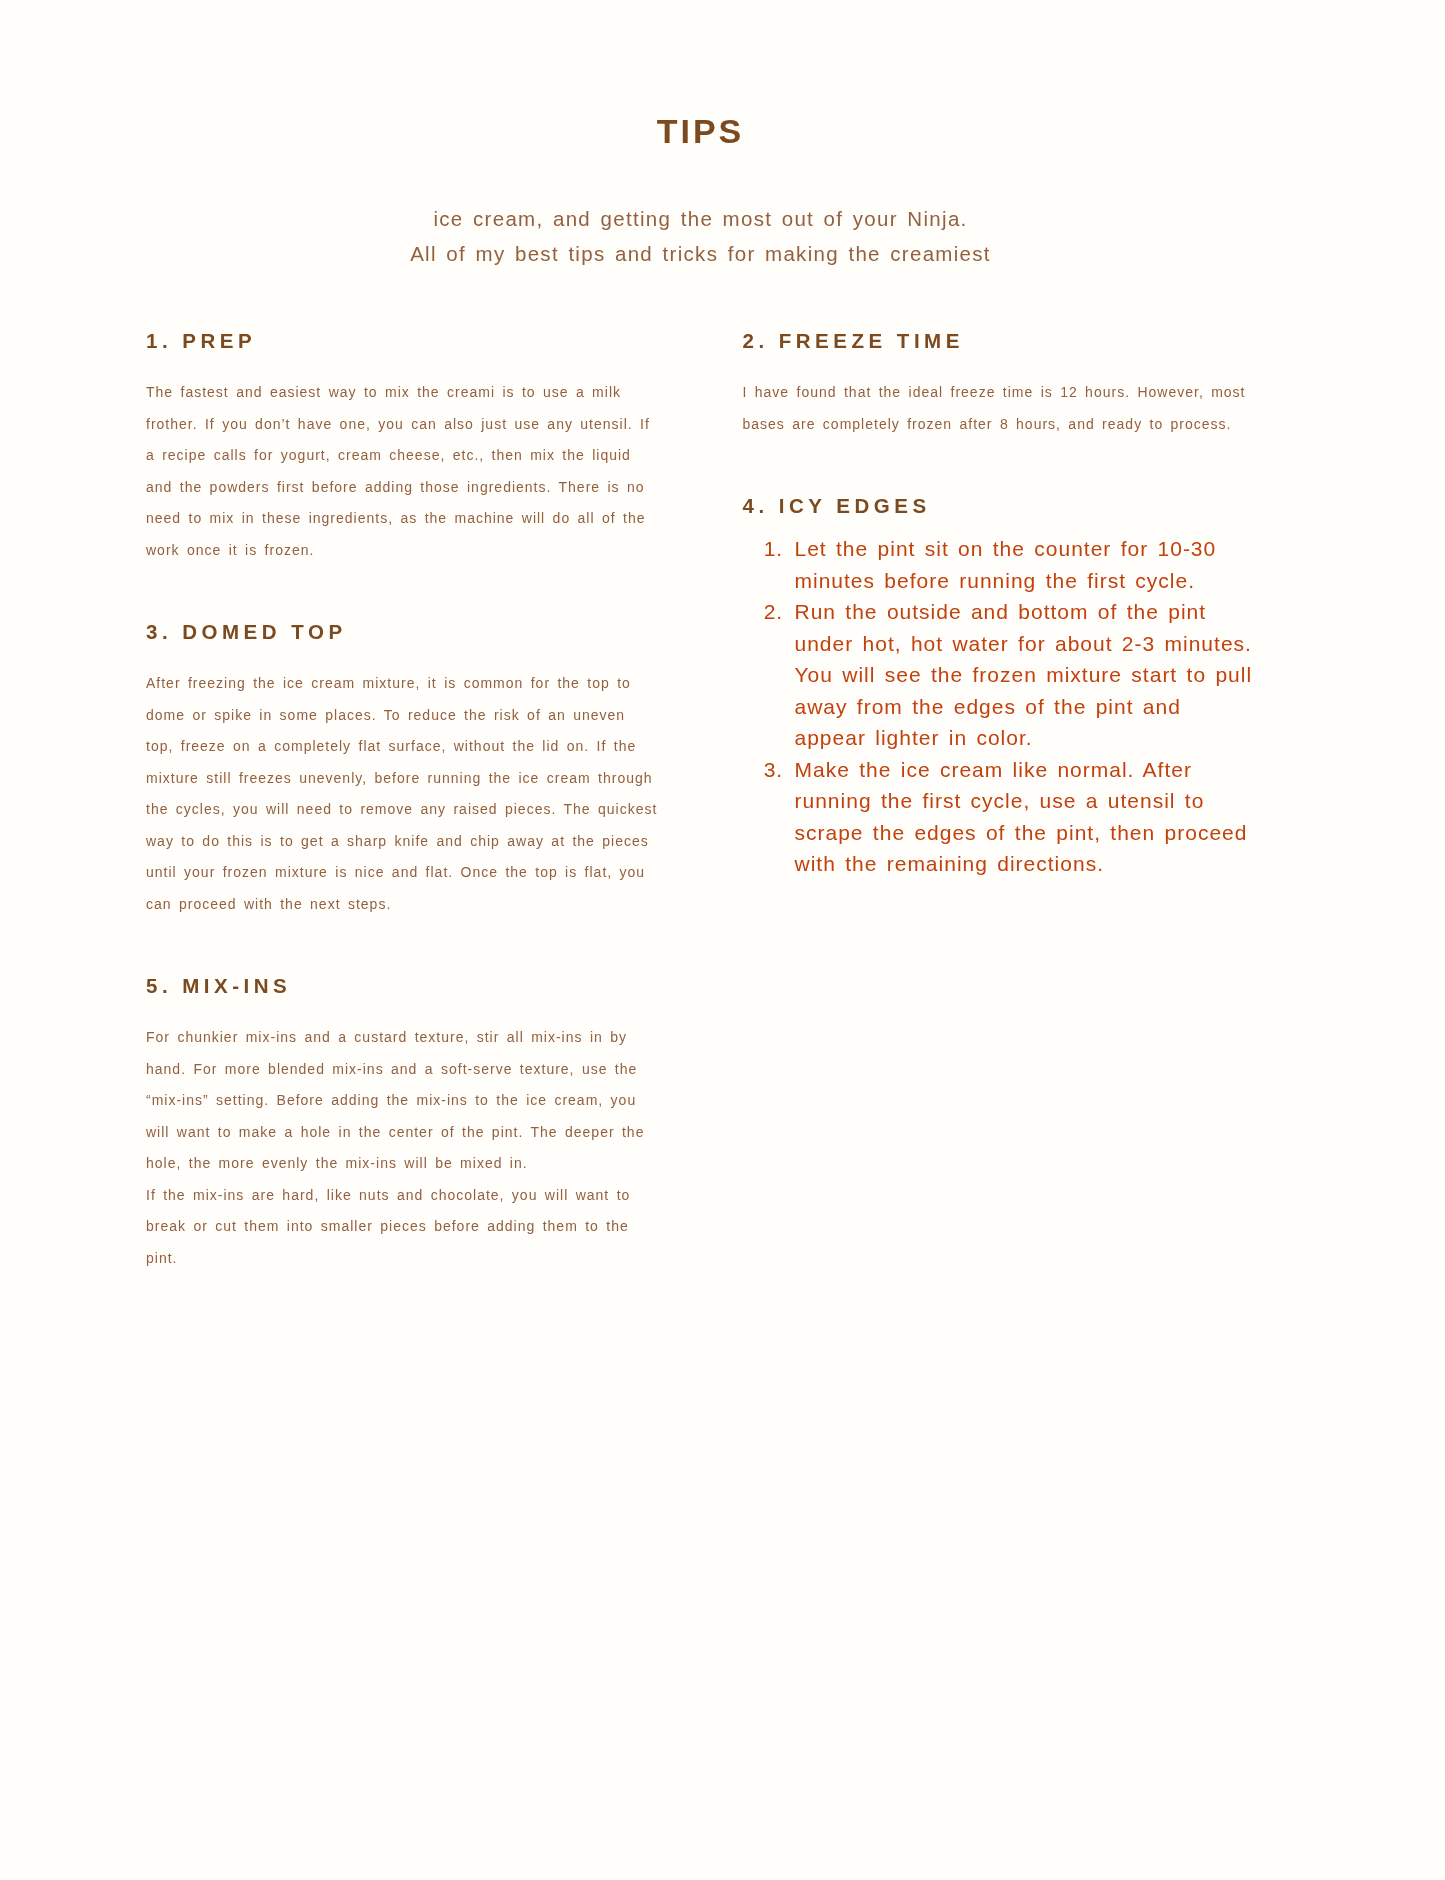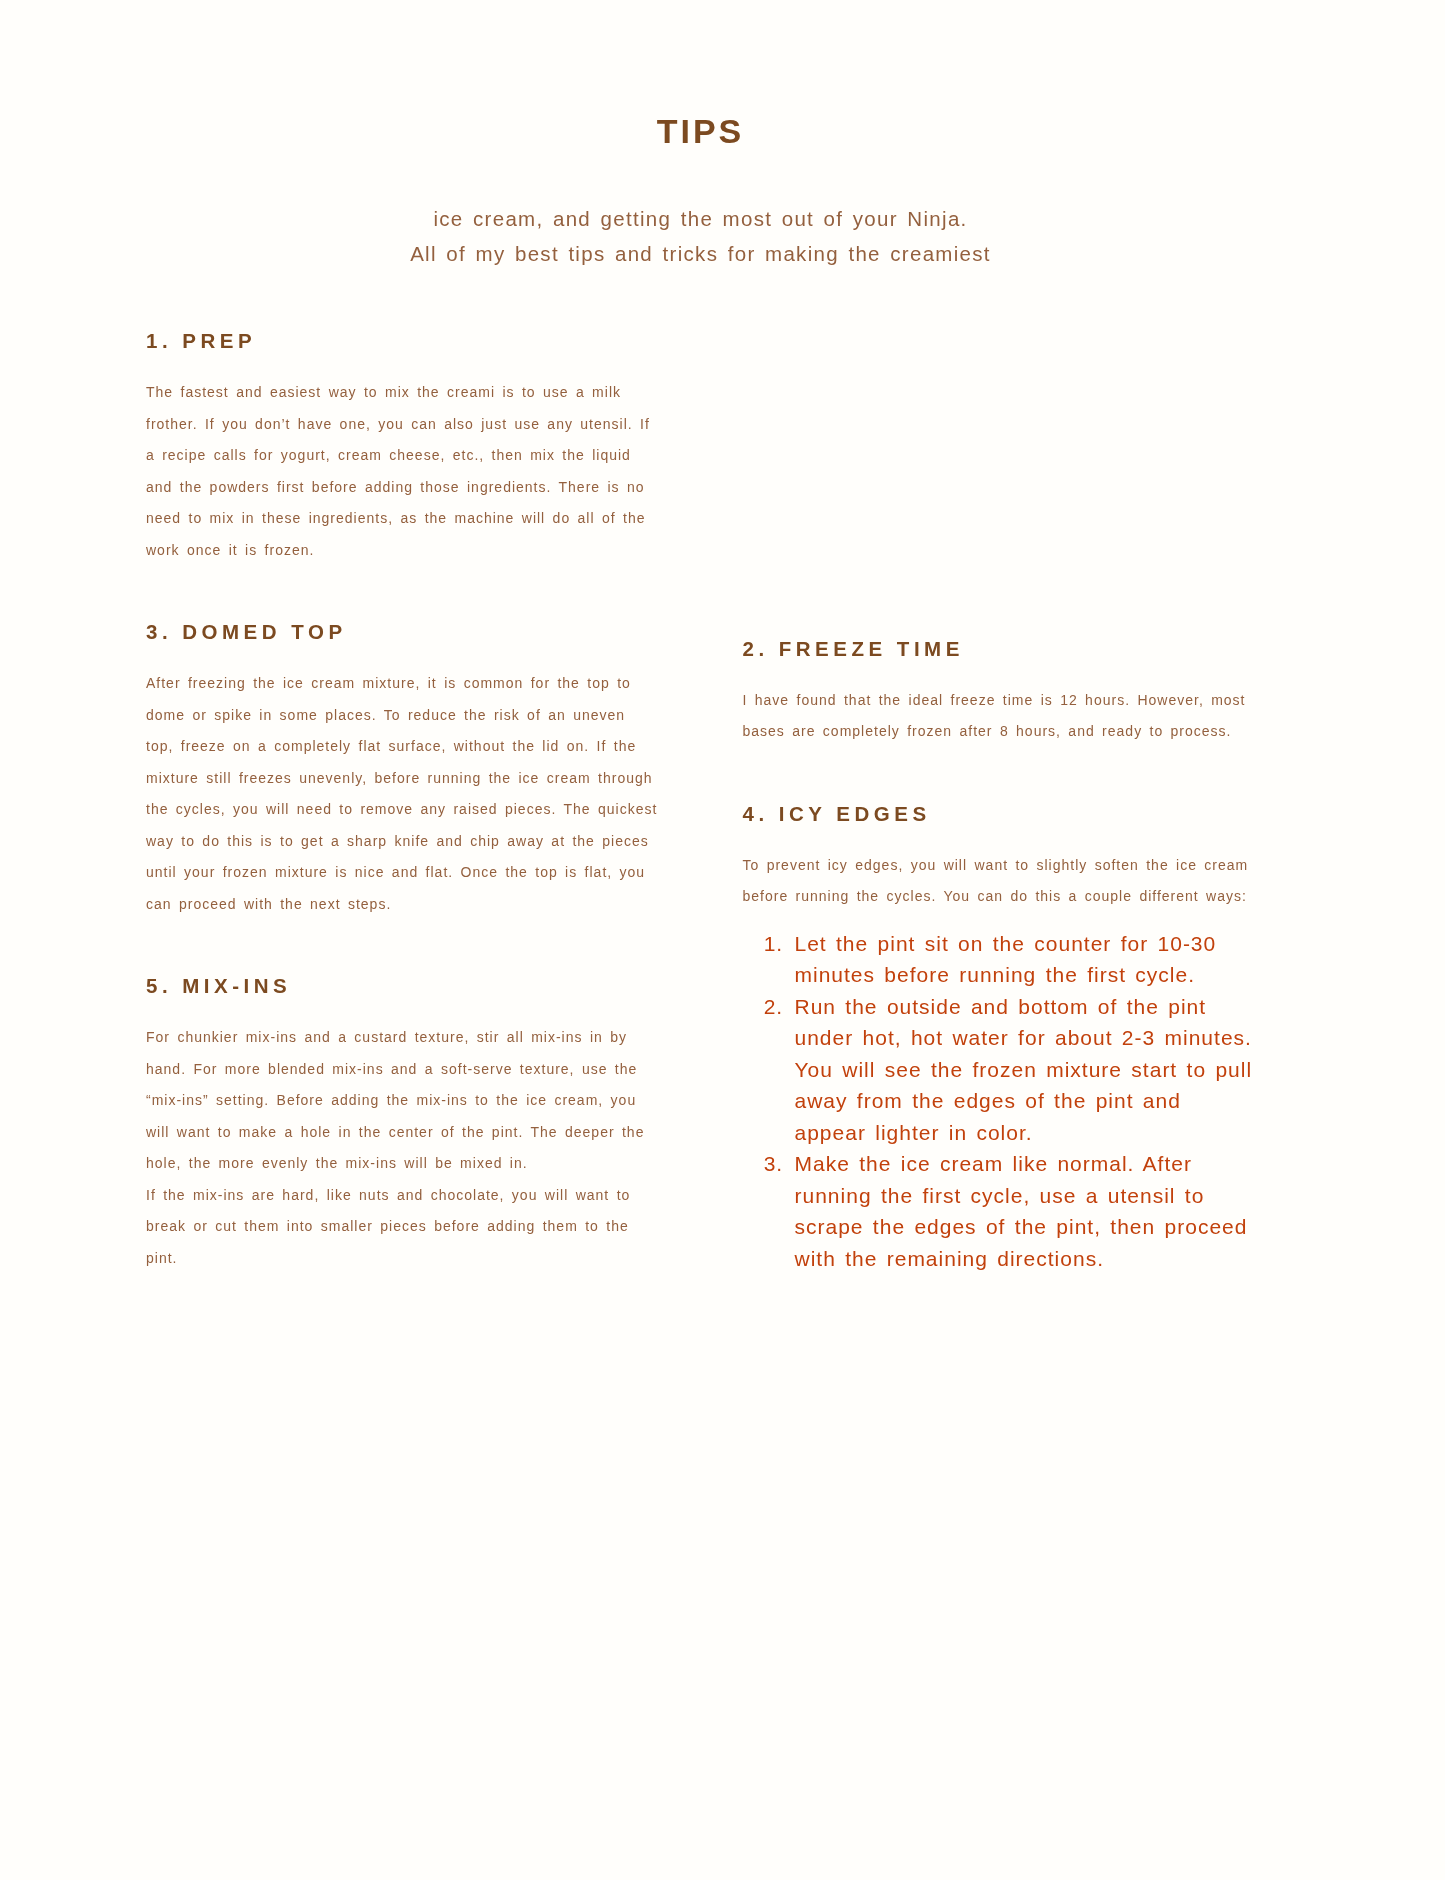--- a/index.html
+++ b/index.html
@@ -27,21 +27,20 @@
     font-size:20.5px;
     line-height:35px;
     letter-spacing:1.3px;
     word-spacing:2.5px;
     color:#94603e;
   }
   .columns{
     display:flex;
     gap:84px;
     margin-top:58px;
-    align-items:flex-end;
   }
   .col{flex:1;min-width:0;}
   section{margin:0 0 54px 0;}
   h2{
     margin:0;
     font-size:20.5px;
     font-weight:bold;
     letter-spacing:4.5px;
     color:#7c4a20;
   }
@@ -113,21 +112,20 @@
 
     <div class="col">
 
       <section>
         <h2>2. FREEZE TIME</h2>
         <p>I have found that the ideal freeze time is 12 hours. However, most bases are completely frozen after 8 hours, and ready to process.</p>
       </section>
 
       <section>
         <h2>4. ICY EDGES</h2>
-        <p>To prevent icy edges, you will want to slightly soften the ice cream before running the cycles. You can do this a couple different ways:</p>
         <ol>
           <li>Let the pint sit on the counter for 10-30 minutes before running the first cycle.</li>
           <li>Run the outside and bottom of the pint under hot, hot water for about 2-3 minutes. You will see the frozen mixture start to pull away from the edges of the pint and appear lighter in color.</li>
           <li>Make the ice cream like normal. After running the first cycle, use a utensil to scrape the edges of the pint, then proceed with the remaining directions.</li>
         </ol>
       </section>
 
 
     </div>
 

